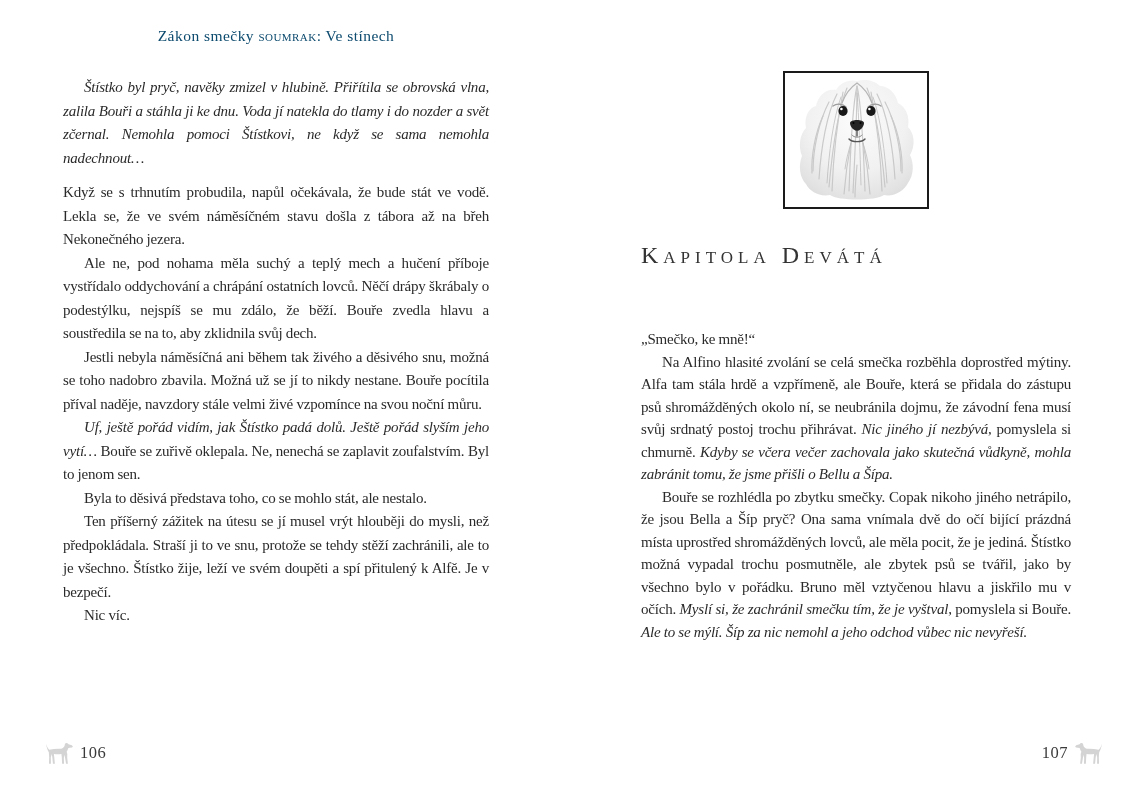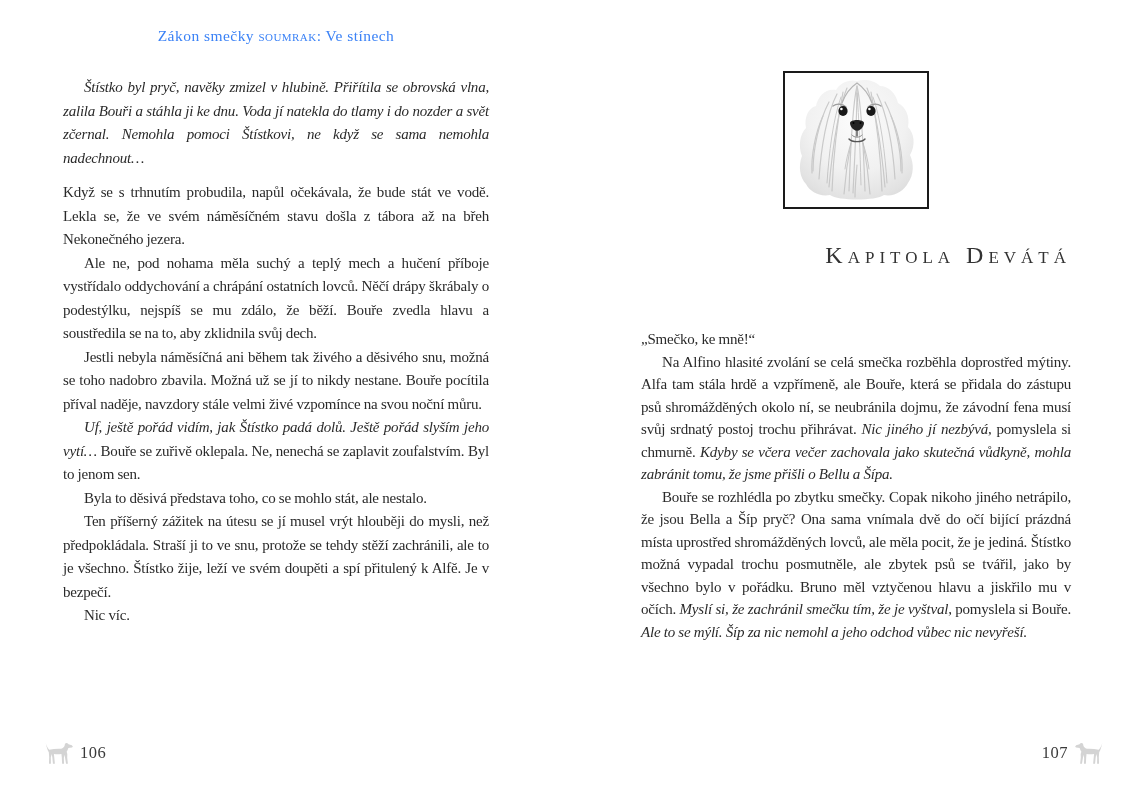--- a/index.html
+++ b/index.html
@@ -15,21 +15,21 @@
     position: absolute; top: 0; height: 800px;
   }
   #left-page  { left: 63px;  width: 426px; }
   #right-page { left: 641px; width: 430px; }
 
   .running-title {
     position: absolute; top: 27px; left: 0; right: 0;
     text-align: center;
     font-size: 15.5px;
     letter-spacing: 0.03em;
-    color: #3b82f6;
+    color: #0c4a6e;
   }
   .sc { font-variant: small-caps; }
   .it { font-style: italic; }
 
   .text-block {
     position: absolute; left: 0; right: 0;
     font-size: 15px;
     line-height: 23.5px;
     letter-spacing: -0.2px;
     word-spacing: -0.2px;
@@ -48,21 +48,21 @@
     width: 146px; height: 138px;
     border: 2px solid #1a1a1a;
     background: #ffffff;
     box-sizing: border-box;
     overflow: hidden;
   }
   .illustration-frame svg { display: block; width: 100%; height: 100%; }
 
   .chapter-title {
     position: absolute; top: 242px; left: 0; right: 0;
-    text-align: right;
+    text-align: left;
     font-size: 24px;
     font-variant: small-caps;
     letter-spacing: 5px;
     color: #333333;
     white-space: nowrap;
   }
 
   .footer {
     position: absolute; bottom: 33px;
     display: flex; align-items: center; gap: 4px;

